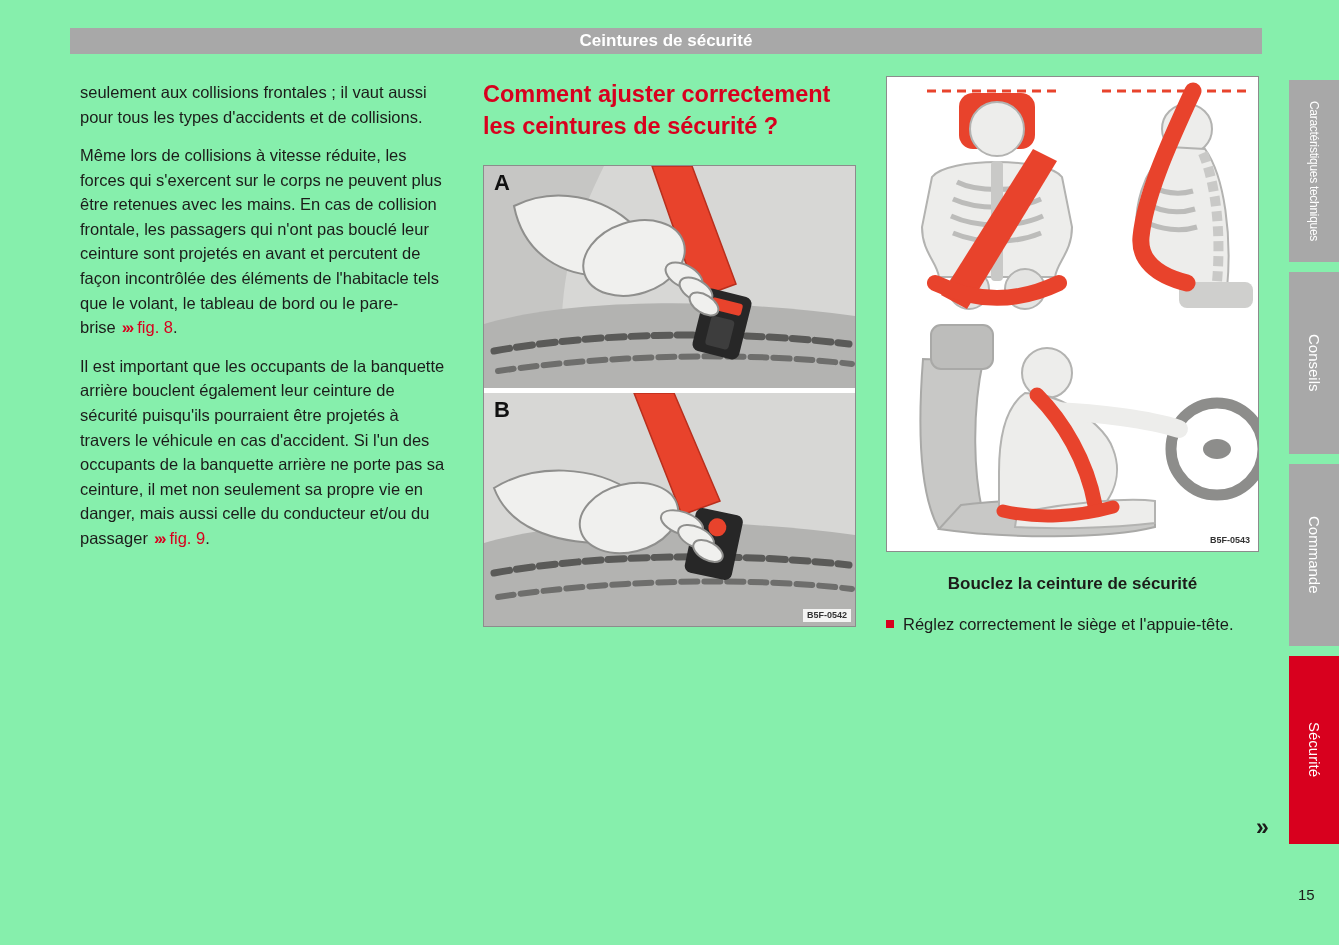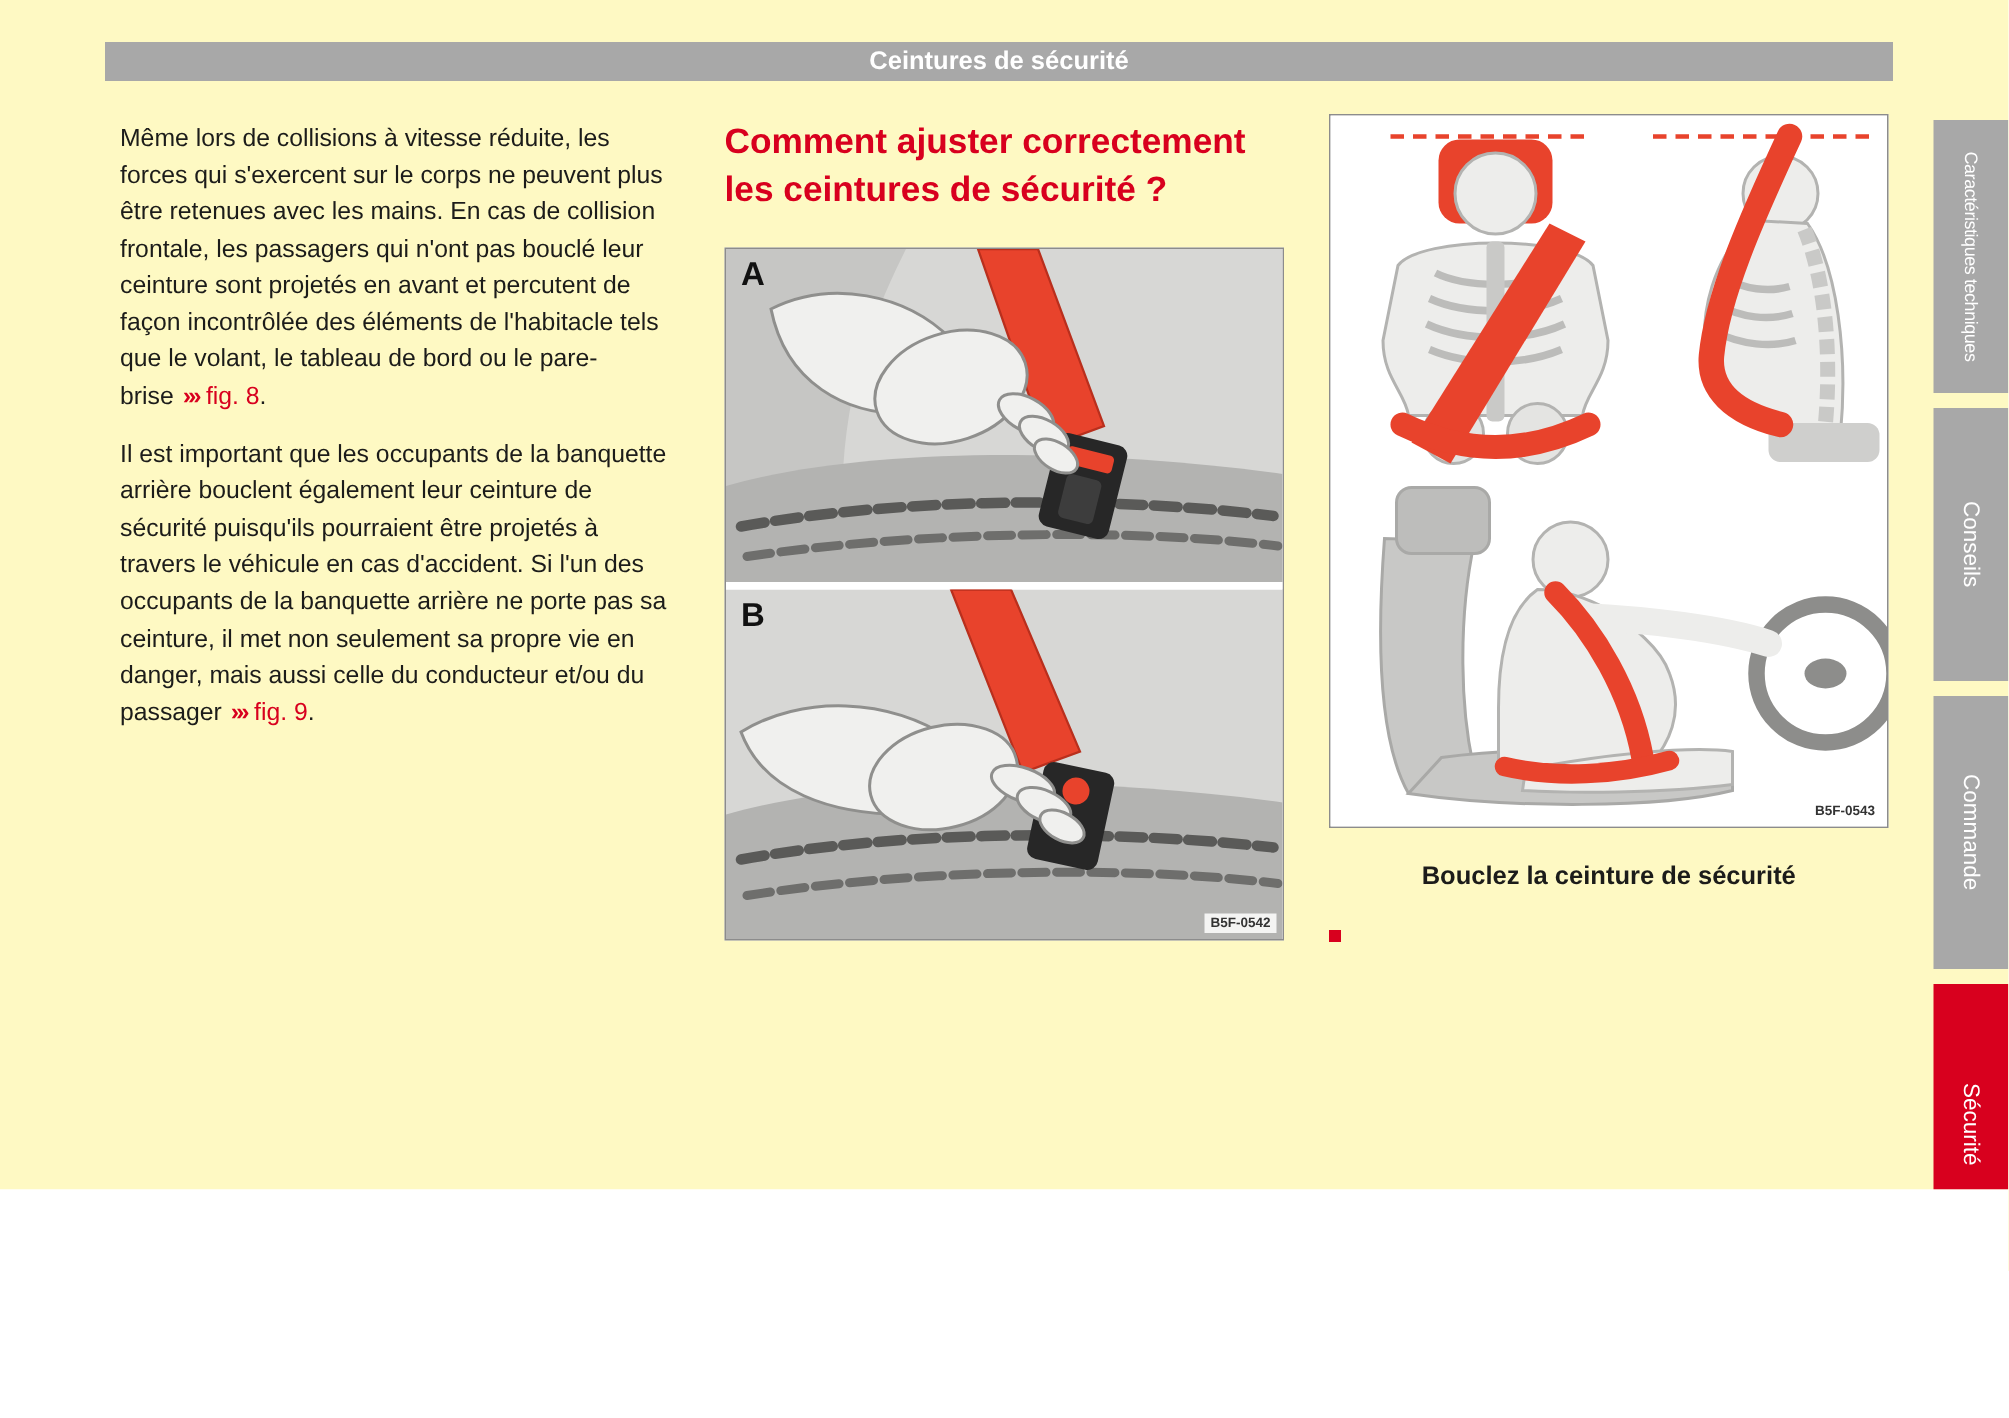--- a/index.html
+++ b/index.html
@@ -1,18 +1,18 @@
 <!DOCTYPE html>
 <html lang="fr"><head>
 <meta charset="utf-8">
 <style>
   * { margin:0; padding:0; box-sizing:border-box; }
   html,body { background:#fff; }
   body { font-family:"Liberation Sans", sans-serif; color:#1c1c1a; }
-  .page { position:relative; width:1339px; height:793px; background:#fef9c3; overflow:hidden; }
+  .page { position:relative; width:1339px; height:945px; background:#86efac; overflow:hidden; }
 
   .header-bar { position:absolute; left:70px; top:28px; width:1192px; height:26px;
     background:#a8a8a8; color:#fff; font-weight:bold; font-size:17px;
     display:flex; align-items:center; justify-content:center; }
 
   .col { position:absolute; width:373px; }
   .col-left  { left:80px;  top:80px; }
   .col-mid   { left:483px; top:78px; }
   .col-right { left:886px; top:76px; }
 
@@ -52,20 +52,21 @@
 </head>
 <body>
 
 <div class="page">
 
   <div class="header-bar">
     <span>Ceintures de sécurité</span>
   </div>
 
   <div class="col col-left">
+    <p class="body-text">seulement aux collisions frontales ; il vaut aussi pour tous les types d'accidents et de collisions.</p>
     <p class="body-text"><span>Même lors de collisions à vitesse réduite, les forces qui s'exercent sur le corps ne peuvent plus être retenues avec les mains. En cas de collision frontale, les passagers qui n'ont pas bouclé leur ceinture sont projetés en avant et percutent de façon incontrôlée des éléments de l'habitacle tels que le volant, le tableau de bord ou le pare-brise</span><span class="ref-arrows">›››</span><a class="fig-ref">fig. 8</a><span>.</span></p>
     <p class="body-text"><span>Il est important que les occupants de la banquette arrière bouclent également leur ceinture de sécurité puisqu'ils pourraient être projetés à travers le véhicule en cas d'accident. Si l'un des occupants de la banquette arrière ne porte pas sa ceinture, il met non seulement sa propre vie en danger, mais aussi celle du conducteur et/ou du passager</span><span class="ref-arrows">›››</span><a class="fig-ref">fig. 9</a><span>.</span></p>
   </div>
 
   <div class="col col-mid">
     <h1 class="mid-heading">Comment ajuster correctement les ceintures de sécurité ?</h1>
 
     <figure class="figure-box">
 
       <div class="figure-image">
@@ -167,20 +168,21 @@
           </g>
         </svg>
         <span class="img-code">B5F-0543</span>
       </div>
     </figure>
 
     <h3 class="right-heading">Bouclez la ceinture de sécurité</h3>
 
     <div class="bullet-item">
       <span class="bullet-marker"></span>
+      <span class="bullet-text">Réglez correctement le siège et l'appuie-tête.</span>
     </div>
   </div>
 
   <div class="continuation">»</div>
 
   <div class="tab tab-small" style="top:80px; height:182px;">
     <span>Caractéristiques techniques</span>
   </div>
   <div class="tab" style="top:272px; height:182px;">
     <span>Conseils</span>

